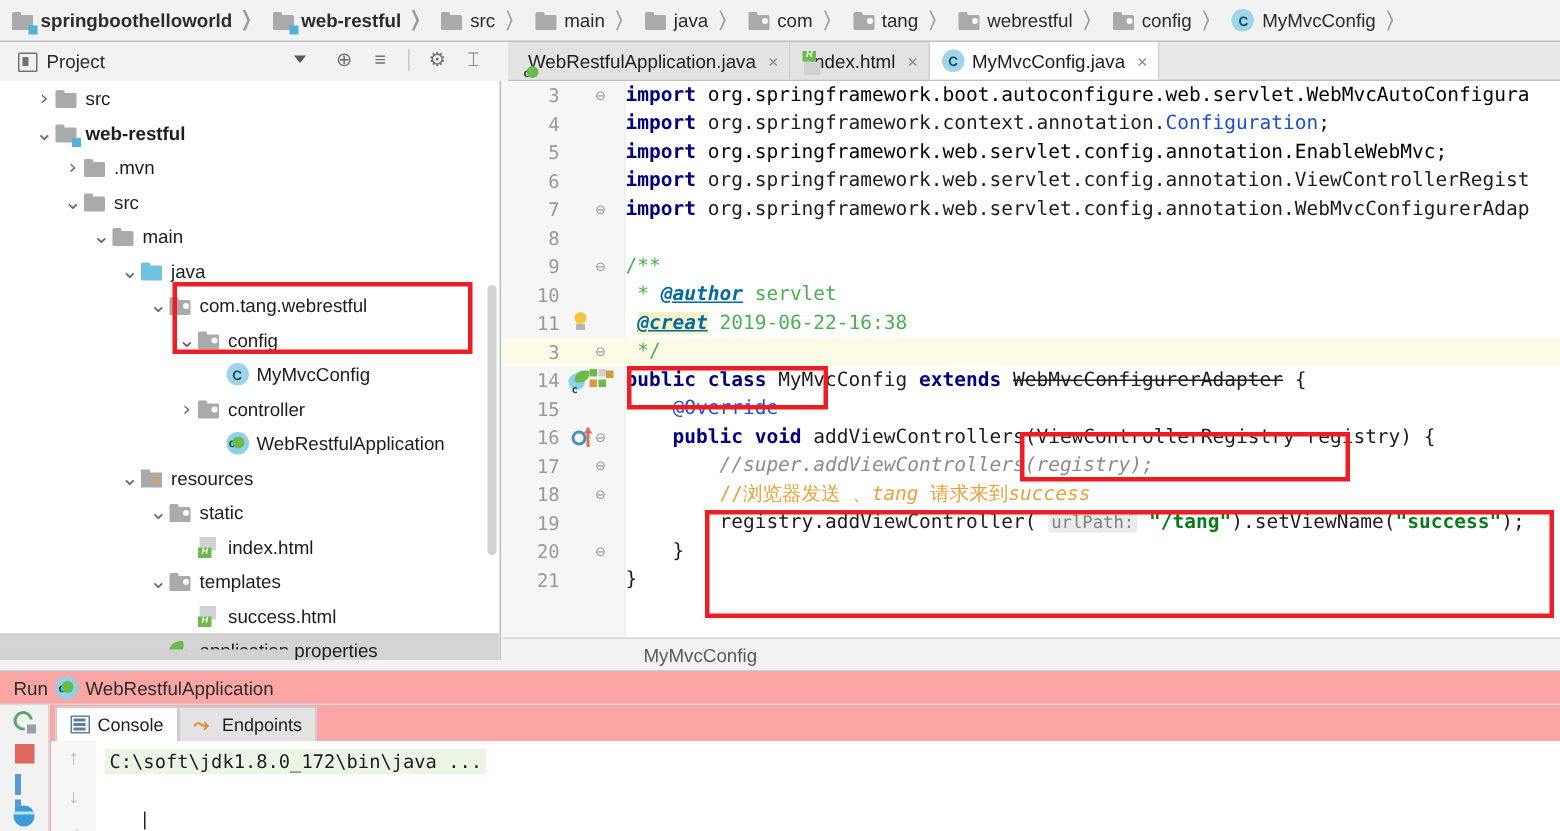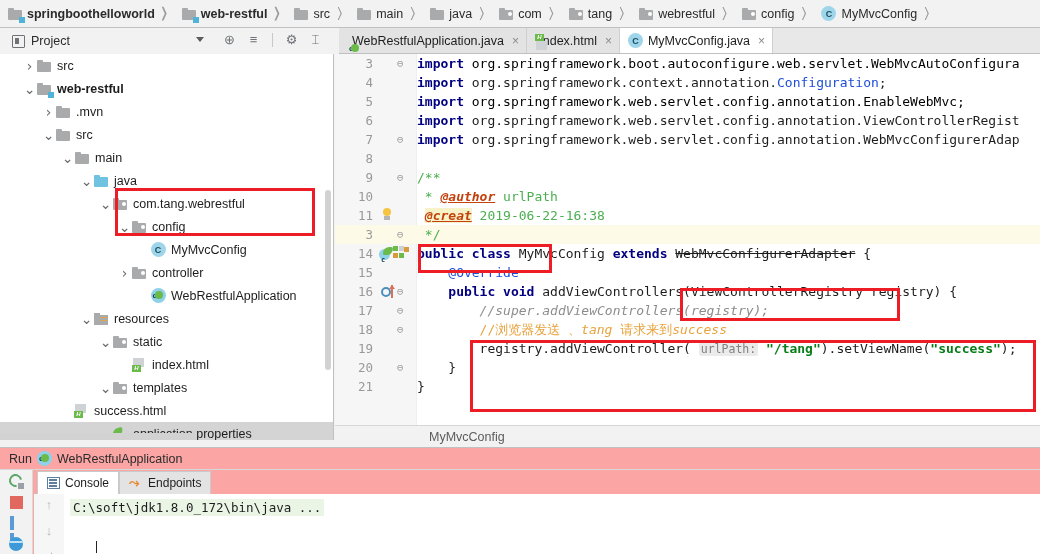--- a/index.html
+++ b/index.html
@@ -111,21 +111,21 @@
   .cline { position:relative; height:19px; line-height:19px; white-space:pre; }
   .cline.hl { background:#fdfbe8; }
   .cline.hl2 { background:#f2f2f2; }
   .lno { position:absolute; left:0; width:38px; text-align:right; color:#999999; font-size:12.5px; }
   .ctext { position:absolute; left:82px; color:#1d1d1d; }
   .kw { color:#000080; font-weight:bold; }
   .anno { color:#1d4ed8; }
   .str { color:#067d17; font-weight:bold; }
   .cmt { color:#8c8c8c; }
   .jdoc { color:#4caf50; }
-  .jdoc-tag { color:#c2410c; font-weight:bold; font-style:italic; text-decoration:underline; }
+  .jdoc-tag { color:#0369a1; font-weight:bold; font-style:italic; text-decoration:underline; }
   .dim { color:#000000; }
   .strike { text-decoration:line-through; }
   .param-hint { background:#ebebeb; color:#808080; border-radius:2px; padding:0 2px; font-size:11.5px; }
   .fold { position:absolute; left:62px; color:#a0a0a0; font-size:11px; line-height:19px; }
 
   
   .g-bean { position:absolute; left:44px; top:3px; width:14px;height:14px; }
   .g-bean .ball{position:absolute;left:0;top:2px;width:11px;height:11px;border-radius:50%;background:#8ed1e8;}
   .g-bean .leaf{position:absolute;left:4px;top:0;width:10px;height:8px;background:#6cba4a;border-radius:8px 2px 8px 2px;}
   .g-bean .c{position:absolute;left:2px;top:4px;font-size:7px;color:#11404f;font-weight:bold;}
@@ -476,21 +476,21 @@
         <span class="arrow" style="font-size: 14px; line-height: 8px;">⌄</span>
         <span class="leaf-ico">
           <span class="folder">
             <i class="tab"></i>
             <i class="body"></i>
             <i class="dot"></i>
           </span>
         </span>
         <span class="tlabel">templates</span>
       </div>
-      <div class="trow" style="padding-left: 60px;">
+      <div class="trow" style="padding-left: 118px;">
         <span class="arrow none"></span>
         <span class="leaf-ico">
           <span class="html-ico">
             <i class="pg"></i>
             <i class="h">H</i>
           </span>
         </span>
         <span class="tlabel">success.html</span>
       </div>
       <div class="trow sel" style="padding-left: 99px;">
@@ -510,21 +510,21 @@
   <div class="editor">
     <div class="gutter"></div>
     <div class="codearea" id="codearea">
         <div class="cline"><span class="lno">3</span><span class="fold">⊖</span><span class="ctext"><span class="kw">import </span><span class="dim">org.springframework.boot.autoconfigure.web.servlet.WebMvcAutoConfigura</span></span></div>
         <div class="cline"><span class="lno">4</span><span class="ctext"><span class="kw">import </span><span class="">org.springframework.context.annotation.</span><span class="anno">Configuration</span><span class="">;</span></span></div>
         <div class="cline"><span class="lno">5</span><span class="ctext"><span class="kw">import </span><span class="dim">org.springframework.web.servlet.config.annotation.EnableWebMvc;</span></span></div>
         <div class="cline"><span class="lno">6</span><span class="ctext"><span class="kw">import </span><span class="">org.springframework.web.servlet.config.annotation.ViewControllerRegist</span></span></div>
         <div class="cline"><span class="lno">7</span><span class="fold">⊖</span><span class="ctext"><span class="kw">import </span><span class="">org.springframework.web.servlet.config.annotation.WebMvcConfigurerAdap</span></span></div>
         <div class="cline"><span class="lno">8</span><span class="ctext"></span></div>
         <div class="cline"><span class="lno">9</span><span class="fold">⊖</span><span class="ctext"><span class="jdoc">/**</span></span></div>
-        <div class="cline"><span class="lno">10</span><span class="ctext"><span class="jdoc"> * </span><span class="jdoc-tag">@author</span><span class="jdoc"> urlPath</span></span></div>
+        <div class="cline"><span class="lno">10</span><span class="ctext"><span class="jdoc"> * </span><span class="jdoc-tag">@author</span><span class="jdoc"> servlet</span></span></div>
         <div class="cline"><span class="lno">11</span><span class="g-bulb"><i class="b"></i><i class="s"></i></span><span class="ctext"><span class="jdoc"> </span><span class="jdoc-tag" style="background: rgb(247, 242, 200);">@creat</span><span class="jdoc"> 2019-06-22-16:38</span></span></div>
         <div class="cline hl"><span class="lno">3</span><span class="fold">⊖</span><span class="ctext"><span class="jdoc"> */</span></span></div>
         <div class="cline"><span class="lno">14</span><span class="g-bean"><i class="ball"></i><i class="leaf"></i><span class="c">c</span></span><span class="g-cfg"><i style="left:0;top:0;background:#6cba4a"></i><i style="left:6px;top:0;background:#cfcfcf"></i><i style="left:11px;top:1px;background:#d89a3a"></i><i style="left:0;top:7px;background:#d89a3a"></i><i style="left:6px;top:7px;background:#6cba4a"></i></span><span class="ctext"><span class="kw">public class </span><span class="">MyMvcConfig </span><span class="kw">extends </span><span class="strike">WebMvcConfigurerAdapter</span><span class=""> {</span></span></div>
         <div class="cline"><span class="lno">15</span><span class="ctext"><span class="anno">    @Override</span></span></div>
         <div class="cline"><span class="lno">16</span><span class="fold">⊖</span><span class="g-override"><i class="o"></i><i class="up"></i></span><span class="ctext"><span class="">    </span><span class="kw">public void </span><span class="">addViewControllers(ViewControllerRegistry registry) {</span></span></div>
         <div class="cline"><span class="lno">17</span><span class="fold">⊖</span><span class="ctext"><span class="cmt" style="font-style: italic;">        //super.addViewControllers(registry);</span></span></div>
         <div class="cline"><span class="lno">18</span><span class="fold">⊖</span><span class="ctext"><span class="cmt" style="color: rgb(232, 163, 61);">        //浏览器发送 、</span><span class="cmt" style="font-style: italic; color: rgb(232, 163, 61);">tang</span><span class="cmt" style="color: rgb(232, 163, 61);"> 请求来到</span><span class="cmt" style="font-style: italic; color: rgb(232, 163, 61);">success</span></span></div>
         <div class="cline"><span class="lno">19</span><span class="ctext"><span class="">        registry.addViewController( </span><span class="param-hint">urlPath:</span><span class=""> </span><span class="str">"/tang"</span><span class="">).setViewName(</span><span class="str">"success"</span><span class="">);</span></span></div>
         <div class="cline"><span class="lno">20</span><span class="fold">⊖</span><span class="ctext"><span class="">    }</span></span></div>
         <div class="cline"><span class="lno">21</span><span class="ctext"><span class="">}</span></span></div>

